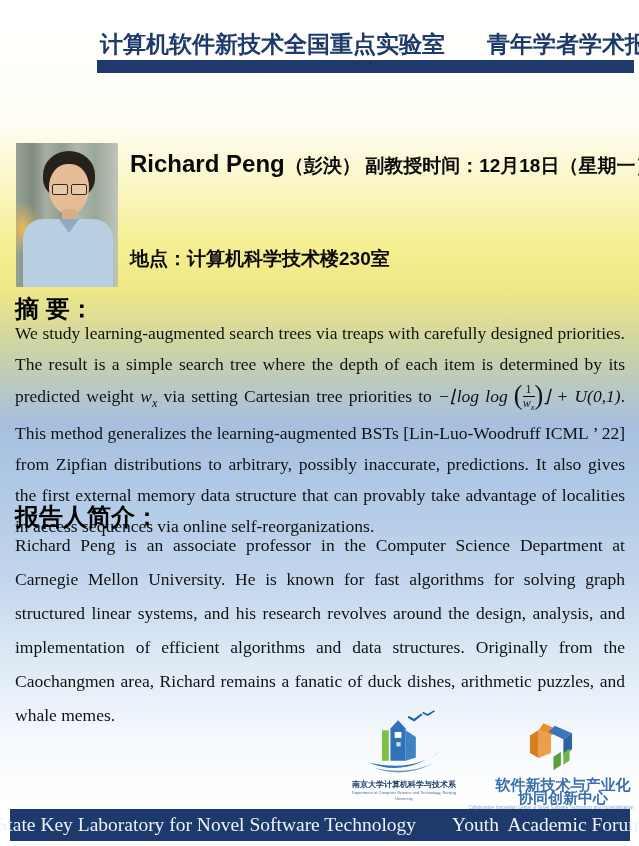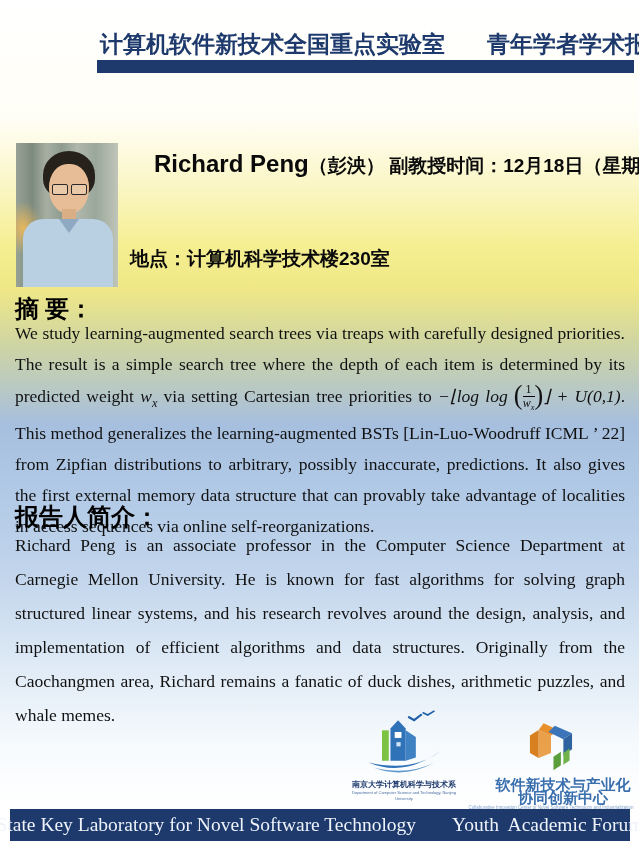--- a/index.html
+++ b/index.html
@@ -36,29 +36,29 @@
   .photo .hair{position:absolute;left:27px;top:8px;width:52px;height:48px;background:#27211c;border-radius:50% 50% 42% 42%;}
   .photo .face{position:absolute;left:33px;top:21px;width:40px;height:50px;background:#e6bd96;border-radius:46% 46% 50% 50%;}
   .photo .glasses{position:absolute;left:36px;top:41px;width:35px;height:10px;display:flex;gap:3px;}
   .photo .lens{width:14px;height:9px;border:1.5px solid #2a2a2a;border-radius:2px;background:rgba(255,255,255,.18);}
   .photo .neck{position:absolute;left:46px;top:66px;width:14px;height:14px;background:#d9ae85;}
   .photo .shirt{position:absolute;left:7px;top:76px;width:90px;height:70px;background:#b9cfe2;border-radius:20px 20px 0 0;}
   .photo .collar{position:absolute;left:43px;top:76px;width:0;height:0;
     border-left:10px solid transparent;border-right:10px solid transparent;border-top:14px solid #8fa9c2;}
   .speaker-line1{position:absolute;left:130px;top:150px;width:498px;display:flex;justify-content:space-between;
     align-items:baseline;font-family:"Liberation Sans",sans-serif;font-weight:bold;color:#0a0a0a;white-space:nowrap;}
-  .speaker-name-en{font-size:24px;margin-left:24px;}
+  .speaker-name-en{font-size:24px;}
   .speaker-name-cn,.speaker-jobtitle{font-size:19px;}
   .speaker-time{font-size:19px;}
   .speaker-line2{position:absolute;left:130px;top:246px;width:498px;display:flex;justify-content:space-between;
     font-family:"Liberation Sans",sans-serif;font-weight:bold;font-size:19px;color:#0a0a0a;white-space:nowrap;}
   
   .sec-heading{position:absolute;left:15px;margin:0;font-family:"Liberation Sans",sans-serif;
     font-weight:bold;font-size:24px;color:#000;}
-  .abstract-heading{top:293px;font-family:Liberation Serif, serif;}
+  .abstract-heading{top:293px;}
   .bio-heading{top:501px;}
   .body-text{position:absolute;left:15px;width:610px;margin:0;font-size:17.5px;text-align:justify;color:#111;}
   .abstract-text{top:318px;line-height:31px;}
   .bio-text{top:528px;line-height:34px;}
   .var{font-family:"Liberation Serif",serif;font-style:italic;}
   sub{font-size:70%;}
   .math{font-family:"Liberation Serif",serif;font-style:italic;}
   .bigparen{font-size:150%;font-style:normal;vertical-align:-8%;}
   .frac{display:inline-block;vertical-align:middle;text-align:center;font-size:12px;line-height:1.1;}
   .frac .fnum{display:block;border-bottom:1px solid #000;padding:0 3px;}

